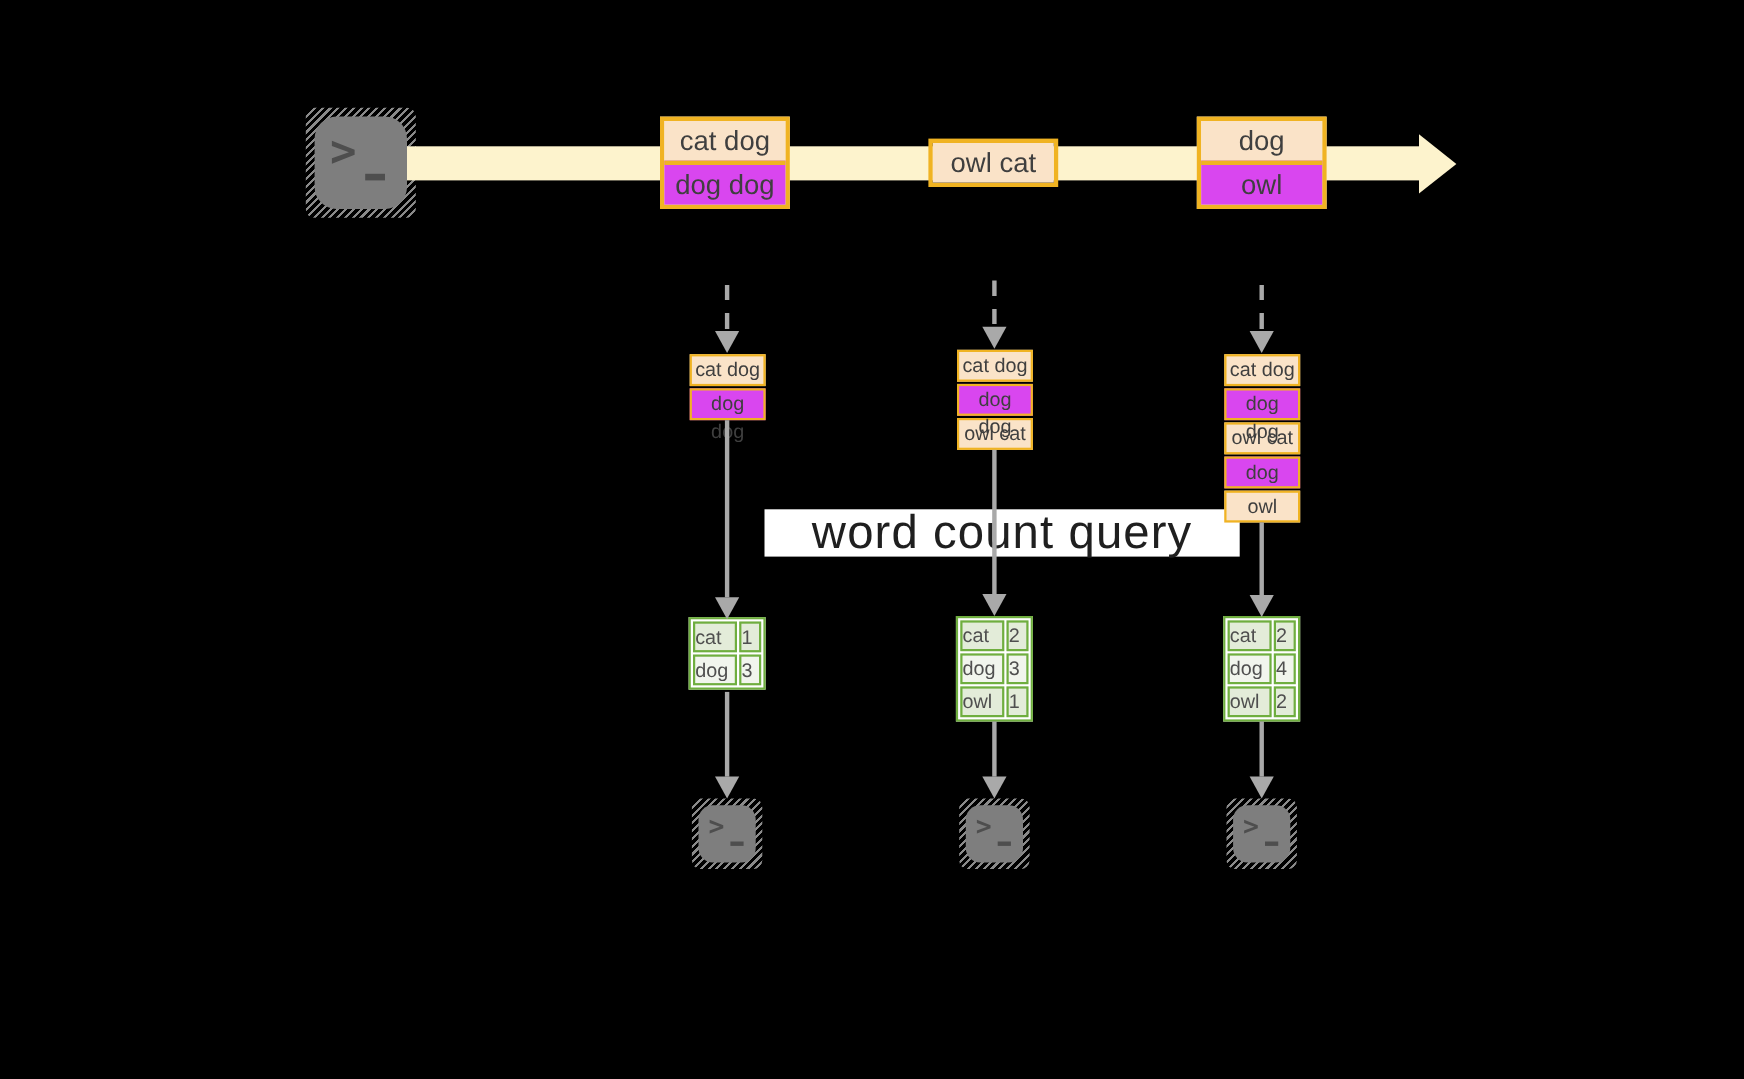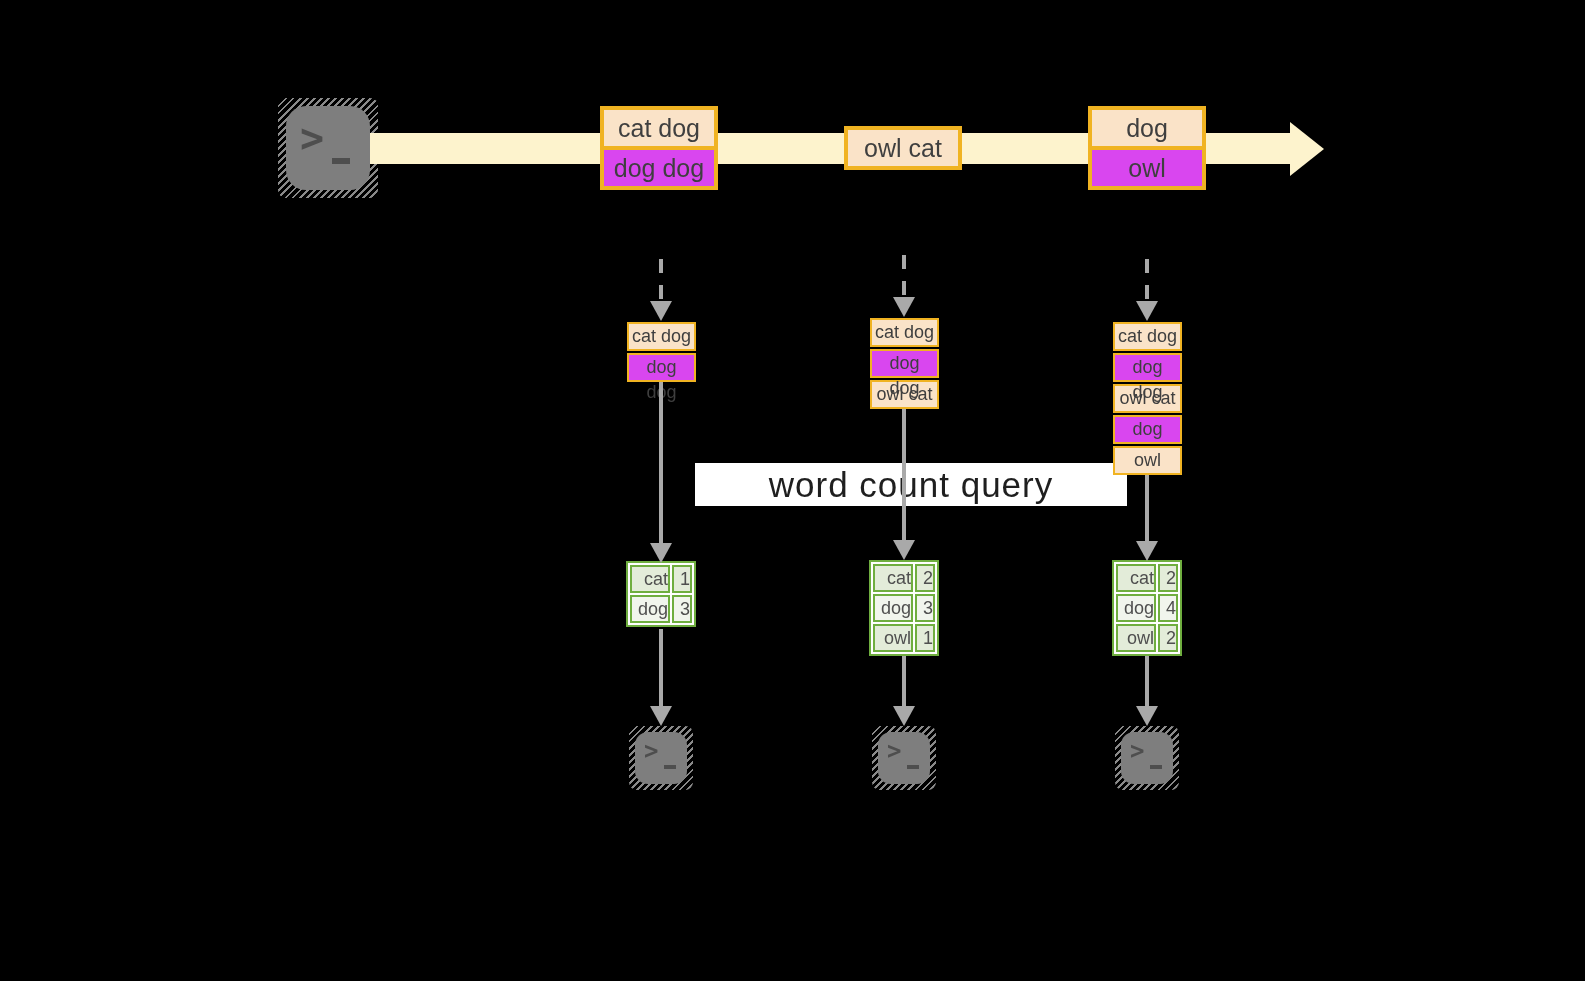--- a/index.html
+++ b/index.html
@@ -34,25 +34,25 @@
   .vline{position:absolute;width:4px;background:#a9a9a9;z-index:6;}
   .vdash{position:absolute;width:4px;background:repeating-linear-gradient(180deg,#a9a9a9 0 14px,rgba(0,0,0,0) 14px 26px);z-index:6;}
   .ahead{position:absolute;width:0;height:0;border-left:11px solid transparent;border-right:11px solid transparent;border-top:20px solid #a9a9a9;z-index:6;}
   
   .stack{position:absolute;z-index:5;}
   .stack .srow{width:65px;height:25px;line-height:25px;border:2px solid #f0b322;margin-bottom:2px;
     text-align:center;font-size:18px;color:#3f3f3f;}
   
   .query-band{position:absolute;left:695px;top:463px;width:432px;height:43px;background:#ffffff;z-index:1;
     display:flex;align-items:center;justify-content:center;}
-  .query-band span{font-size:35px;color:#1f1f1f;letter-spacing:1px;}
+  .query-band span{font-size:43px;color:#1f1f1f;letter-spacing:1px;}
   
   .gtable{position:absolute;background:#ffffff;border:2px solid #6fae3f;padding:2px;z-index:5;
     display:grid;grid-template-columns:40px 20px;gap:2px;}
-  .gcell{border:2px solid #6fae3f;height:24px;line-height:24px;text-align:right;font-size:18px;color:#4f4f4f;}
+  .gcell{border:2px solid #6fae3f;height:24px;line-height:24px;text-align:left;font-size:18px;color:#4f4f4f;}
   .sage{background:#e3ecd9;}
   .lite{background:#f1f5ed;}
 </style>
 </head>
 <body>
 
 <div class="canvas">
 
   <div class="terminal big" style="left:278px;top:98px;">
     <div class="inner">

